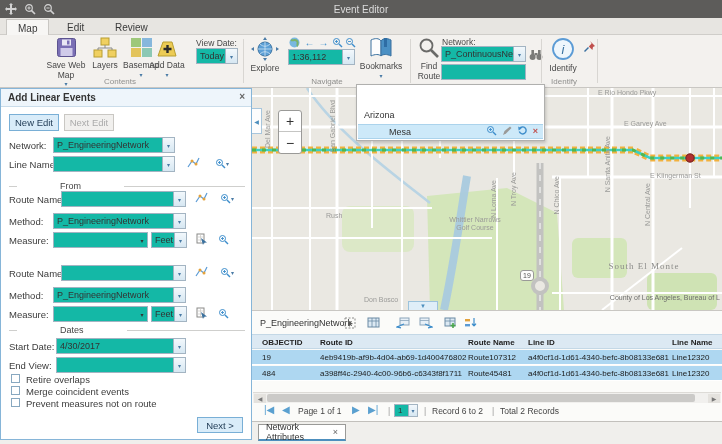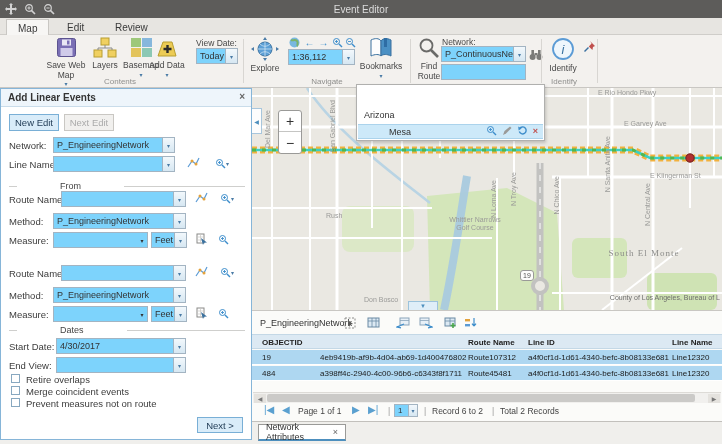--- a/index.html
+++ b/index.html
@@ -14,21 +14,21 @@
 
   
   .tabsbar{left:0;top:18px;width:722px;height:17px;background:#e7e5e1;border-bottom:1px solid #cfcdc9;}
   .tab{position:absolute;top:1px;height:16px;display:flex;align-items:center;padding:0 11px;font-size:10px;color:#3a3a3a;}
   .tab.active{background:#f7f6f4;border:1px solid #c9c7c3;border-bottom:none;height:17px;}
   .ribbon{left:0;top:35px;width:722px;height:53px;background:#f3f1ee;border-bottom:1px solid #c9c7c3;}
   .rbtn{position:absolute;display:flex;flex-direction:column;align-items:center;gap:1px;font-size:8.5px;color:#474747;text-align:center;line-height:1.1;}
   .grplbl{position:absolute;font-size:8px;color:#8f8f8d;text-align:center;}
   .gsep{position:absolute;top:4px;width:1px;height:44px;background:#d8d6d2;}
   .mini{position:absolute;width:13px;height:12px;display:flex;align-items:center;justify-content:center;font-size:10px;color:#3e8ecc;font-weight:bold;}
-  .combo{display:flex;height:16px;border:1px solid #a3b4c2;background:#7dd3fc;}
+  .combo{display:flex;height:16px;border:1px solid #a3b4c2;background:#14b8a6;}
   .cval{flex:1;font-size:9px;padding:1px 3px;color:#333;overflow:hidden;white-space:nowrap;display:flex;align-items:center;}
   .cbtn{width:12px;background:linear-gradient(#f2f8fc,#d6e7f2);border-left:1px solid #a3b4c2;color:#4a7ba6;font-size:6px;display:flex;align-items:center;justify-content:center;}
   .cbtn::after{content:"▾";}
   .caret-txt{font-size:6px;color:#4a7ba6;}
   .caret-txt::after{content:"▾";}
 
   
   .panel{left:0;top:88px;width:252px;height:352px;background:#fff;border:1px solid #86b5d8;}
   .panel-hd{position:absolute;left:0;top:0;width:250px;height:18px;background:#eef5fb;border-bottom:1px solid #c9dcea;display:flex;align-items:center;padding:0 7px;font-size:10px;font-weight:bold;color:#333;}
   .xbtn{position:absolute;right:6px;top:3px;font-size:10px;color:#666;line-height:1;}
@@ -310,21 +310,21 @@
     <span class="mlabel" style="left:398px;top:84px;">E Klingerman St</span>
     <span class="vlabel" style="left:392px;top:95px;">N Central Ave</span>
     <span class="vlabel" style="left:352px;top:48px;">N Santa Anita Ave</span>
     <span class="vlabel" style="left:77px;top:12px;">San Gabriel Blvd</span>
     <span class="vlabel" style="left:12px;top:22px;">Del Mar Ave</span>
     <span class="mlabel" style="left:74px;top:124px;">Rush</span>
     <span class="vlabel" style="left:238px;top:92px;">N Loma Ave</span>
     <span class="vlabel" style="left:258px;top:84px;">N Troy Ave</span>
     <span class="vlabel" style="left:301px;top:88px;">N Chico Ave</span>
     <span class="mlabel" style="left:192px;top:128px;width:62px;white-space:normal;text-align:center;line-height:1.2;">Whittier Narrows Golf Course</span>
-    <span class="placelbl" style="left:352px;top:160px;width:80px;">South El Monte</span>
+    <span class="placelbl" style="left:352px;top:173px;width:80px;">South El Monte</span>
     <span class="mlabel" style="left:112px;top:208px;">Don Bosco</span>
     <span class="attrib" style="right:2px;top:206px;">County of Los Angeles, Bureau of L</span>
     <span class="abs" style="left:268px;top:182px;width:14px;height:11px;background:#fdfdfb;border:1px solid #9a9a98;border-radius:3px;font-size:7px;color:#555;display:flex;align-items:center;justify-content:center;">19</span>
 
     
     <div class="zoomctl">
       <div class="zbtn" style="border-bottom:1px solid #c5c5c3;">+</div>
       <div class="zbtn">−</div>
     </div>
     
@@ -563,20 +563,21 @@
     <span class="tt-ico" style="left:210px;">
         <svg width="13" height="12" viewBox="0 0 13 12">
           <rect x="1" y="2" width="5" height="2.4" fill="#e3a23c"></rect>
           <rect x="1" y="7" width="5" height="2.4" fill="#5b9bd5"></rect>
           <path d="M10 1v8M10 9l-2-2.4M10 9l2-2.4" stroke="#3f8ecb" stroke-width="1.2" fill="none"></path>
         </svg>
       </span>
 
     <div class="thead">
       <span class="tc hc c1">OBJECTID</span>
+      <span class="tc hc c2">Route ID</span>
       <span class="tc hc c3">Route Name</span>
       <span class="tc hc c4">Line ID</span>
       <span class="tc hc c5">Line Name</span>
     </div>
     <div class="trow" style="top:39px;">
       <span class="tc c1">19</span>
       <span class="tc c2">4eb9419b-af9b-4d04-ab69-1d400476802b</span>
       <span class="tc c3">Route107312</span>
       <span class="tc c4">a4f0cf1d-1d61-4340-befc-8b08133e681e</span>
       <span class="tc c5">Line12320</span>

